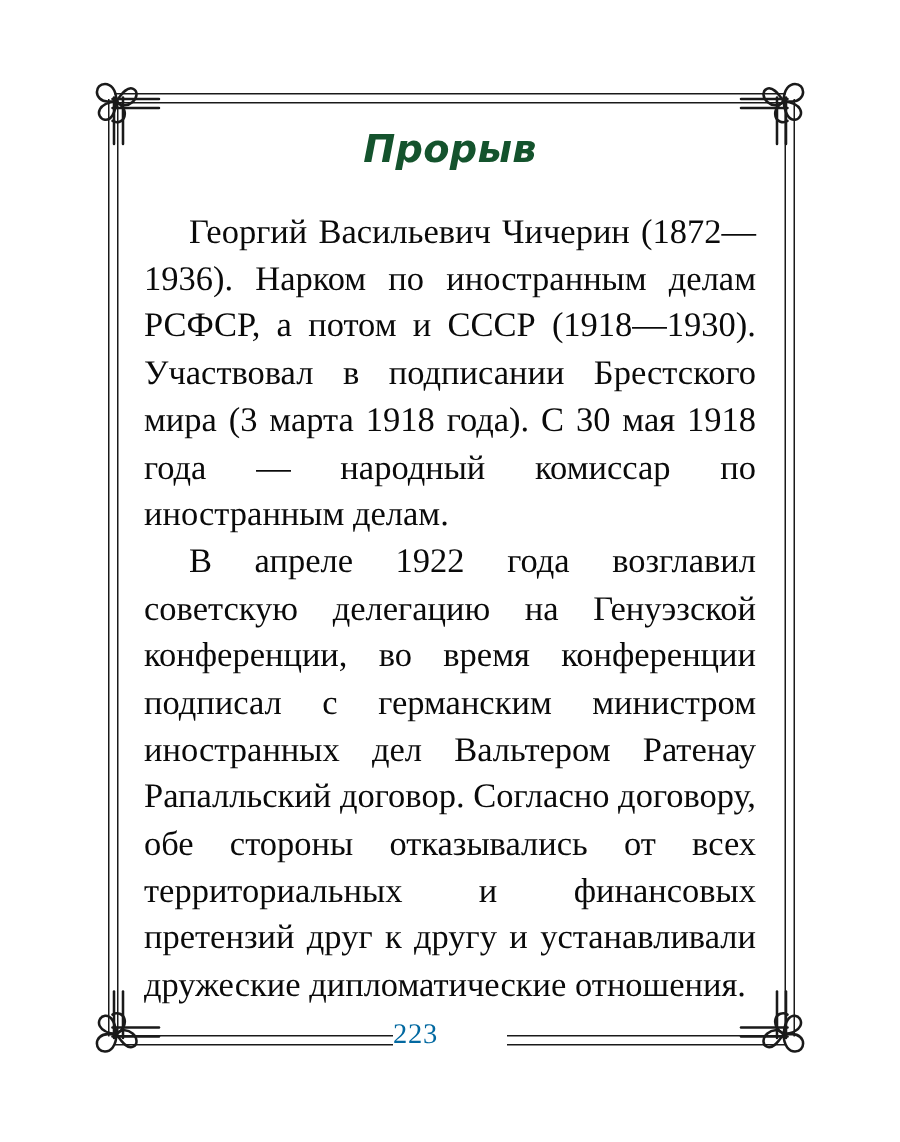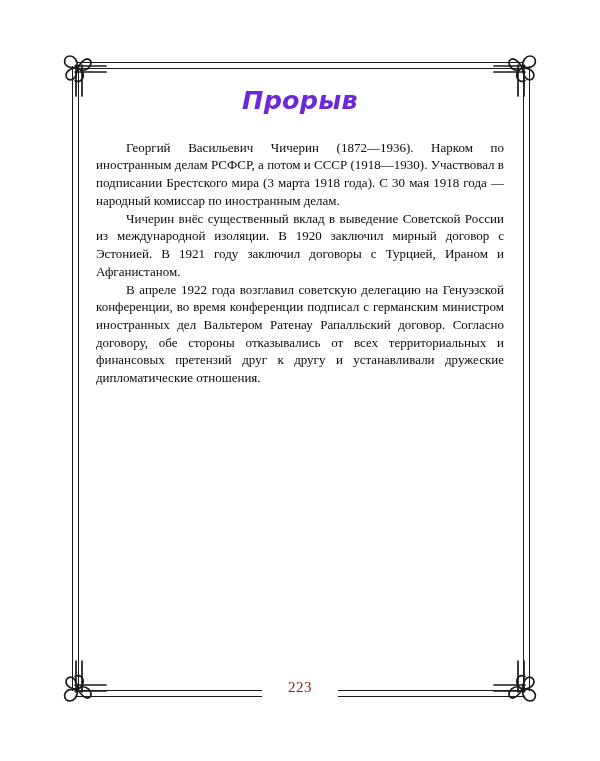--- a/index.html
+++ b/index.html
@@ -67,56 +67,56 @@
   #corner-bl { left: -2px;   top: 609px;  transform: scaleY(-1); }
   #corner-br { left: 432px;  top: 609px;  transform: scale(-1,-1); }
   .corner svg { display: block; overflow: visible; }
 
   
   #page-number {
     position: absolute;
     left: 200px;
     top: 628px;
     width: 76px;
-    text-align: center;
-    font-size: 15px;
+    text-align: left;
+    font-size: 19px;
     letter-spacing: 0.5px;
-    color: #7f1d1d;
+    color: #0369a1;
     line-height: 1;
   }
 
   
   #content {
     position: absolute;
     left: 96px;
     top: 84px;
     width: 408px;
   }
 
   #title {
     text-align: center;
     font-family: "DejaVu Sans", sans-serif;
     font-style: italic;
     font-weight: bold;
     font-size: 25.5px;
     line-height: 1.28;
     letter-spacing: 0.2px;
-    color: #6d28d9;
+    color: #14532d;
     margin: 0 0 20px 0;
     padding: 0 4px;
   }
   #title .tline { display: block; }
 
   #body-text { margin-top: 22px; }
 
   .para {
     margin: 0;
     text-align: justify;
     text-justify: inter-word;
-    font-size: 13px;
+    font-size: 23px;
     line-height: 1.365;
     text-indent: 30px;
     color: #0a0a0a;
     hyphens: manual;
   }
 </style>
 </head>
 <body>
 
 <div id="page">
@@ -199,19 +199,18 @@
   </div>
 
   <div id="content">
 
     <h1 id="title">
       <span class="tline">Прорыв</span>
     </h1>
 
     <div id="body-text">
       <p class="para">Георгий Васильевич Чичерин (1872—1936). Нарком по иностранным делам РСФСР, а потом и СССР (1918—1930). Участвовал в подписании Брестского мира (3 марта 1918 года). С 30 мая 1918 года — народный комиссар по иностранным делам.</p>
-      <p class="para">Чичерин внёс существенный вклад в выведение Советской России из международной изоляции. В 1920 заключил мирный договор с Эстонией. В 1921 году заключил договоры с Турцией, Ираном и Афганистаном.</p>
       <p class="para">В апреле 1922 года возглавил советскую делегацию на Генуэзской конференции, во время конференции подписал с германским министром иностранных дел Вальтером Ратенау Рапалльский договор. Согласно договору, обе стороны отказывались от всех территориальных и финансовых претензий друг к другу и устанавливали дружеские дипломатические отношения.</p>
     </div>
 
   </div>
 
 </div>
 
 </body></html>

